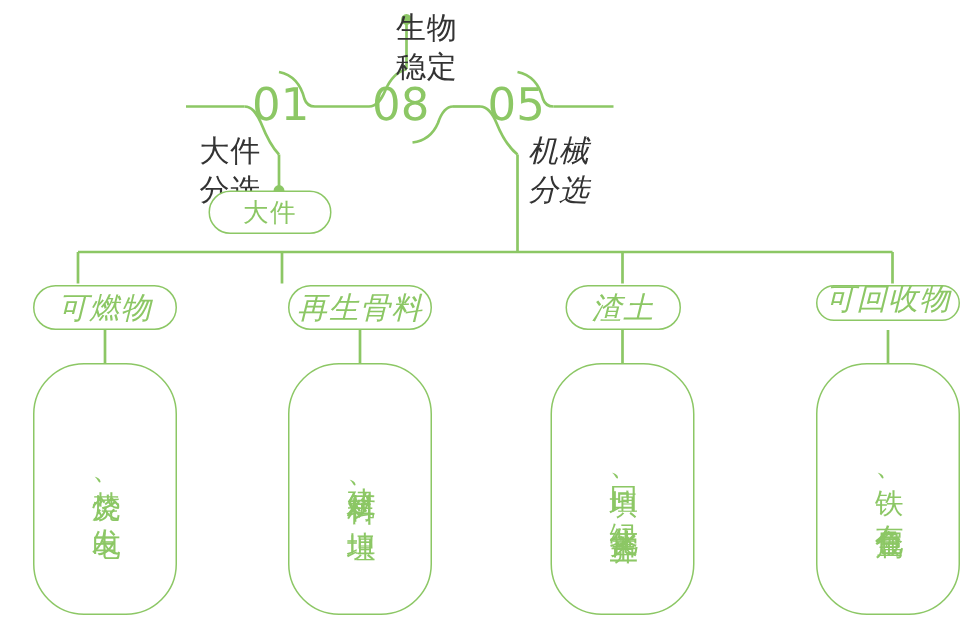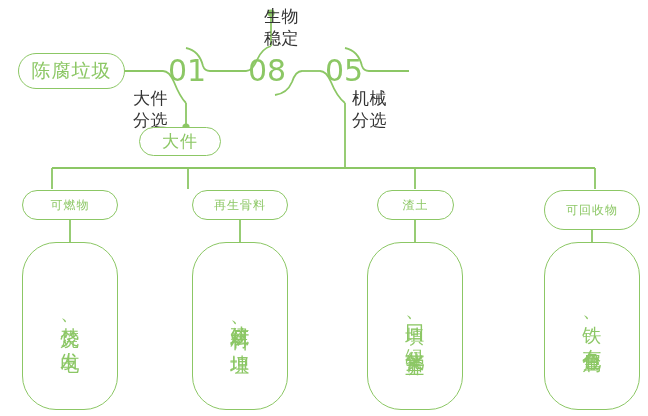--- a/index.html
+++ b/index.html
@@ -34,21 +34,21 @@
     background: #ffffff;
     color: #8cc765;
     display: flex;
     align-items: center;
     justify-content: center;
     letter-spacing: 1px;
     white-space: nowrap;
   }
   .pill-lg { font-size: 19px; }
   .pill-md { font-size: 17px; }
-  .pill-sm { font-size: 12px; }
+  .pill-sm { font-size: 20px; font-style: italic; }
 
   
   .vbox {
     position: absolute;
     box-sizing: border-box;
     border: 1.5px solid #8cc765;
     border-radius: 34px;
     background: #ffffff;
     display: flex;
     align-items: center;
@@ -73,21 +73,21 @@
     font-weight: 400;
     letter-spacing: 0px;
     line-height: 1;
     white-space: nowrap;
   }
 
   
   .anno {
     position: absolute;
     color: #333333;
-    font-size: 17px;
+    font-size: 20px;
     line-height: 1.28;
     letter-spacing: 0.5px;
     white-space: nowrap;
   }
 </style>
 </head>
 <body>
 
 <div id="canvas">
 
@@ -129,57 +129,54 @@
       <path d="M70,220 L70,242"></path>
       <path d="M240,220 L240,242"></path>
       <path d="M415,220 L415,242"></path>
       <path d="M592,220 L592,242"></path>
     </g>
 
     <circle cx="271" cy="13" r="3.6" fill="#8cc765"></circle>
     <circle cx="186" cy="127" r="3.6" fill="#8cc765"></circle>
   </svg>
 
-  <div class="pill pill-lg" style="left:18px; top:53px; width:107px; height:36px;">
-    <span>陈腐垃圾</span>
-  </div>
 
   <div class="stepnum" style="left:168px; top:56px;"><span>01</span></div>
   <div class="stepnum" style="left:248px; top:56px;"><span>08</span></div>
   <div class="stepnum" style="left:325px; top:56px;"><span>05</span></div>
 
   <div class="anno" style="left:133px; top:88px; text-align:left;">
     <div>大件</div>
     <div>分选</div>
   </div>
 
   <div class="anno" style="left:264px; top:6px; text-align:left;">
     <div>生物</div>
     <div>稳定</div>
   </div>
 
-  <div class="anno" style="left:352px; top:88px; text-align:left;">
+  <div class="anno" style="left:352px; top:88px; text-align:left;font-style:italic;">
     <div>机械</div>
     <div>分选</div>
   </div>
 
   <div class="pill pill-md" style="left:139px; top:127px; width:82px; height:29px;">
     <span>大件</span>
   </div>
 
   <div class="pill pill-sm" style="left:22px; top:190px; width:96px; height:30px;">
     <span>可燃物</span>
   </div>
   <div class="pill pill-sm" style="left:192px; top:190px; width:96px; height:30px;">
     <span>再生骨料</span>
   </div>
   <div class="pill pill-sm" style="left:377px; top:190px; width:77px; height:30px;">
     <span>渣土</span>
   </div>
-  <div class="pill pill-sm" style="left:544px; top:190px; width:96px; height:40px;">
+  <div class="pill pill-sm" style="left:544px; top:190px; width:96px; height:24px;align-items:flex-end;">
     <span>可回收物</span>
   </div>
 
   <div class="vbox" style="left:22px; top:242px; width:96px; height:168px;">
     <div class="vtext">焚烧、发电</div>
   </div>
 
   <div class="vbox" style="left:192px; top:242px; width:96px; height:168px;">
     <div class="vtext">建筑材料、填埋</div>
   </div>

